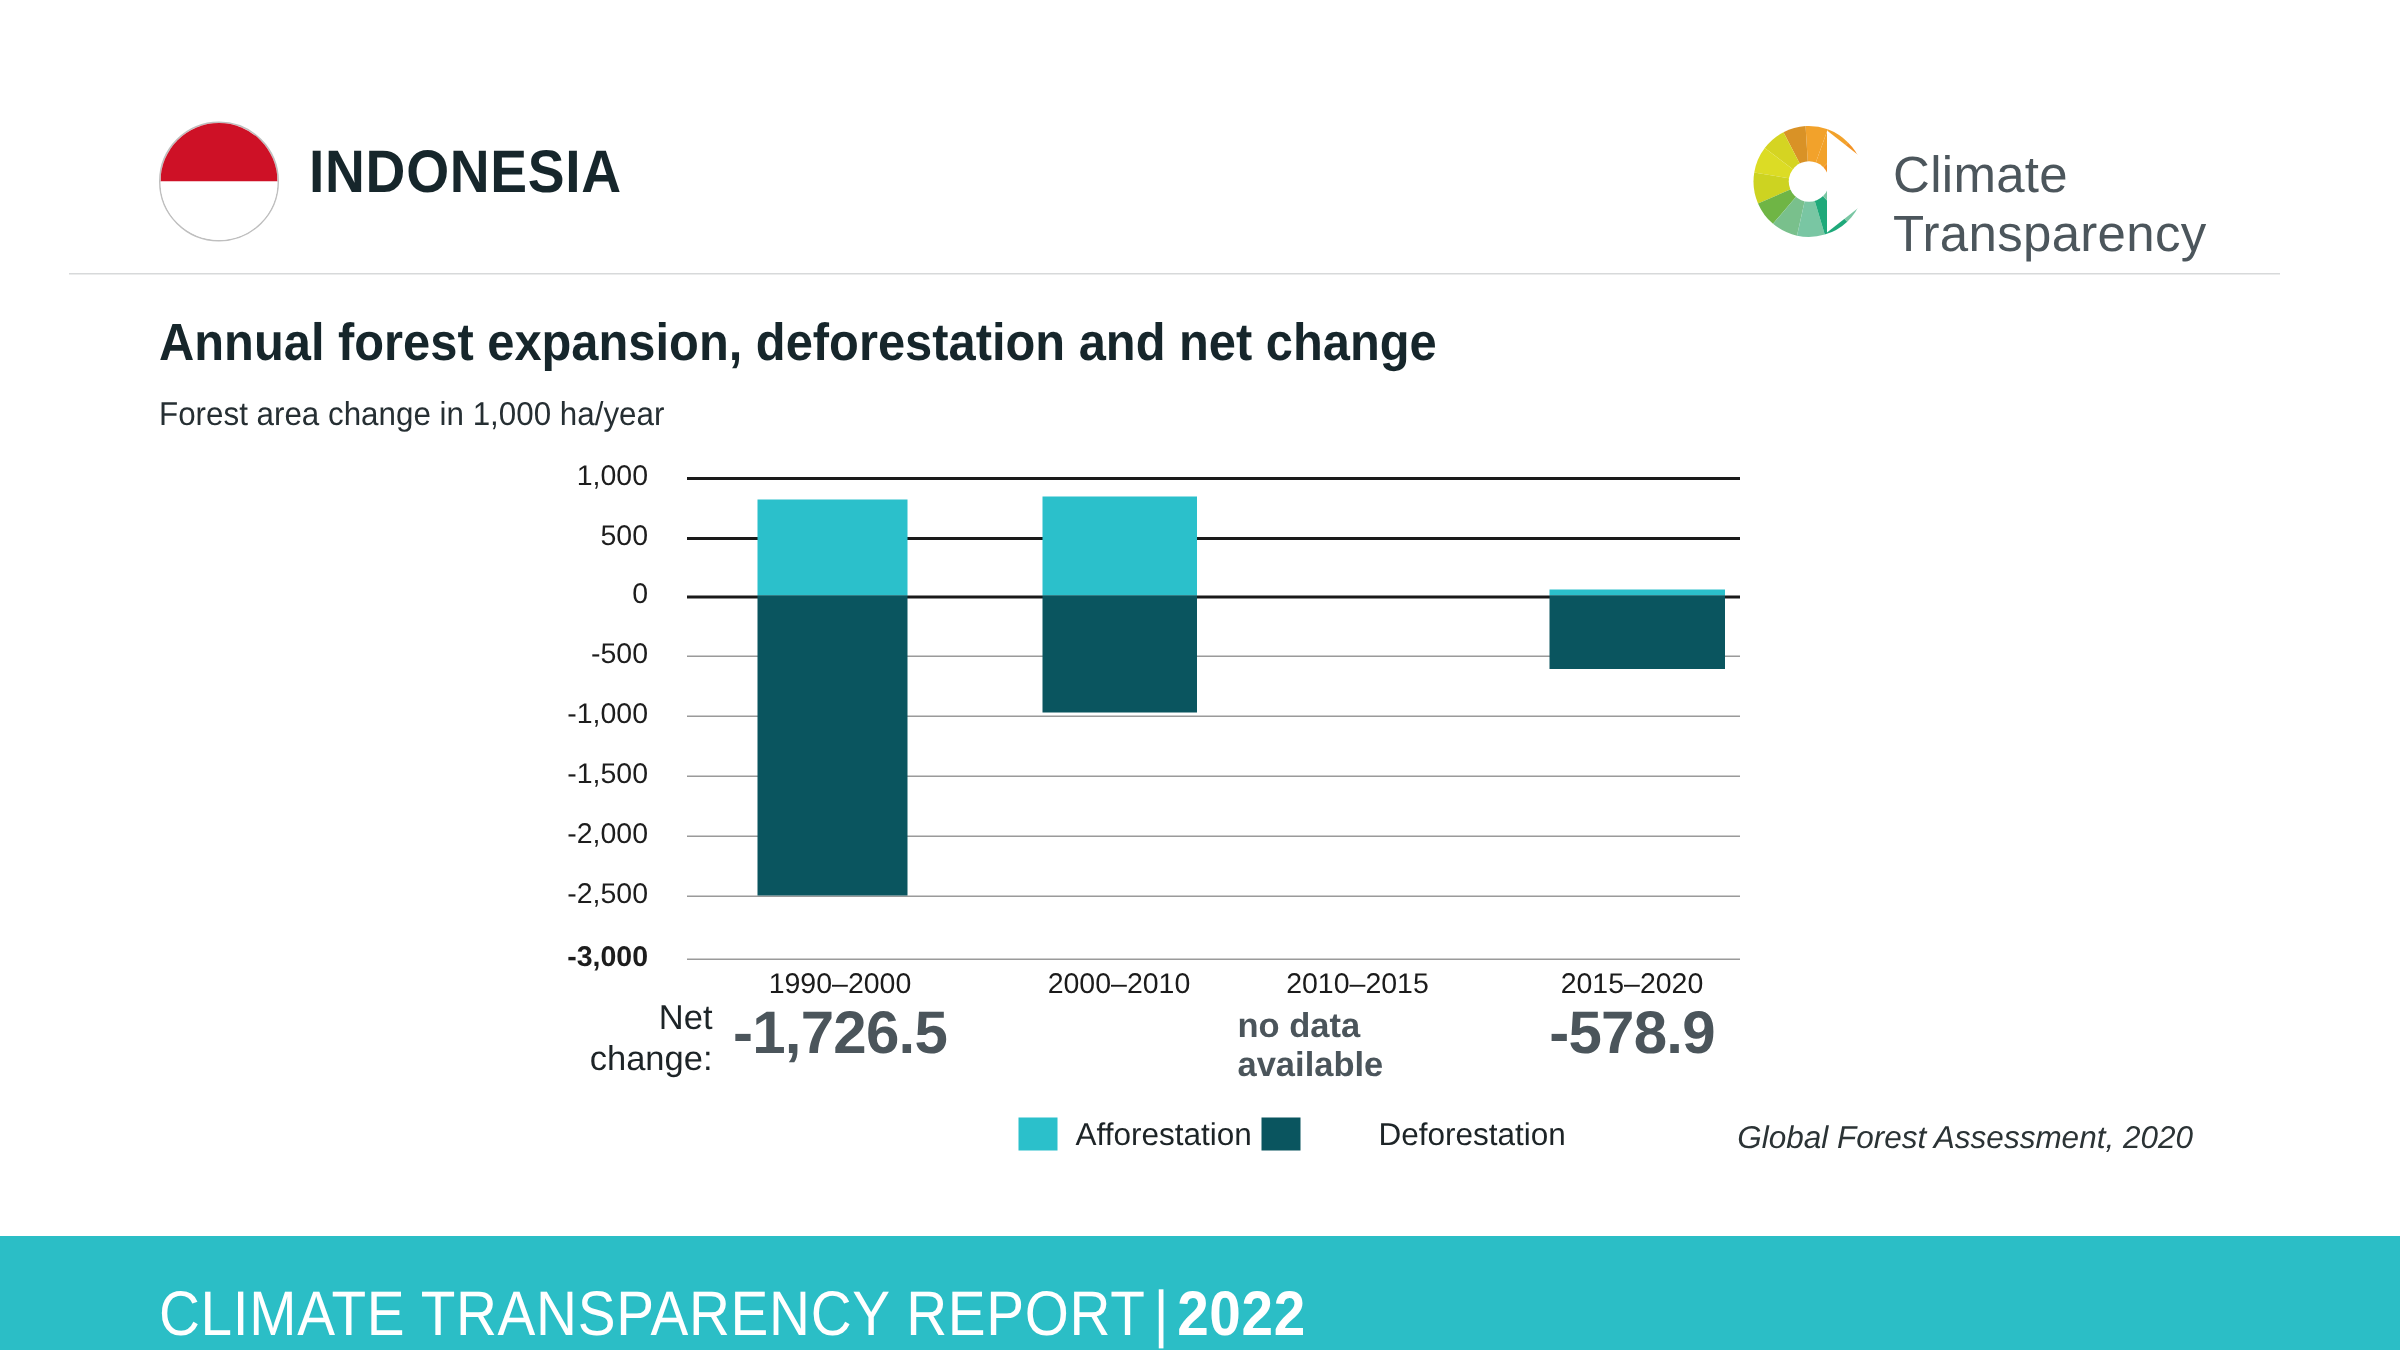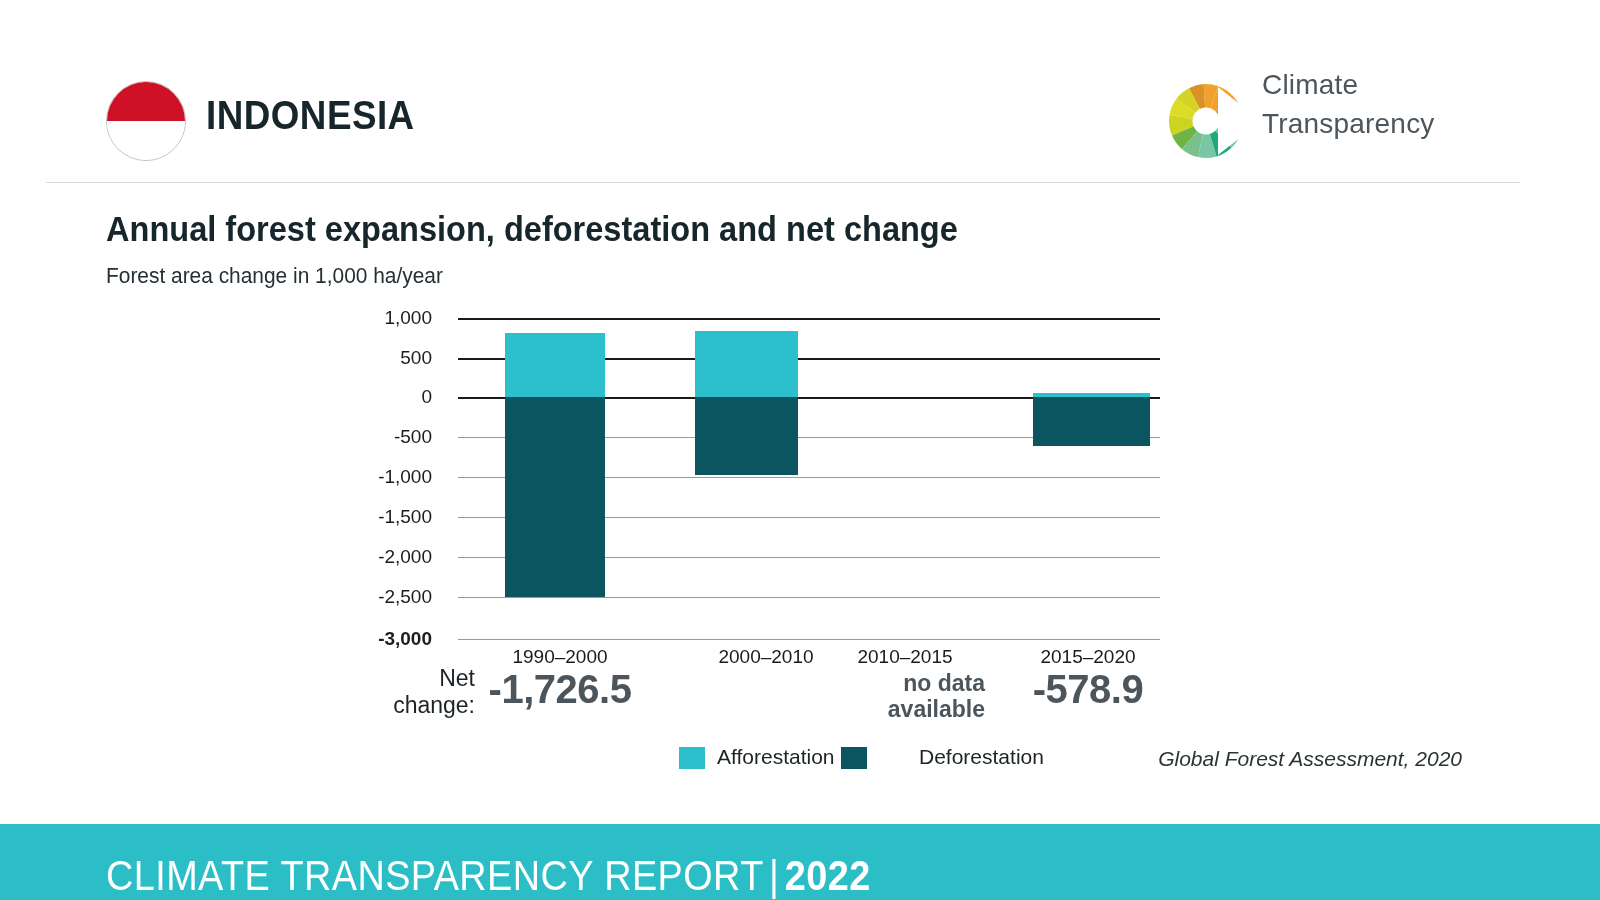--- a/index.html
+++ b/index.html
@@ -30,22 +30,22 @@
     transform:scaleX(0.92);transform-origin:left center;
   }
   .divider{
     position:absolute;left:46px;top:145px;width:1474px;height:1px;background:#d7d9da;
   }
 
   
   .logo{position:absolute;left:1158px;top:36px;width:96px;height:96px;}
   .logo svg{display:block;}
   .logo-text{
-    position:absolute;left:1262px;top:28px;
-    font-size:28px;line-height:39px;color:#4c565c;font-weight:400;
+    position:absolute;left:1262px;top:61px;
+    font-size:34px;line-height:39px;color:#4c565c;font-weight:400;
     letter-spacing:0.2px;
   }
 
   
   .chart-title{
     position:absolute;left:106px;top:172px;
     font-size:35px;font-weight:bold;color:#16262b;
     font-family:"Liberation Sans Narrow","Liberation Sans",sans-serif;
     transform:scaleX(0.93);transform-origin:left center;
     white-space:nowrap;
@@ -89,33 +89,33 @@
     font-family:"Liberation Sans Narrow","Liberation Sans",sans-serif;
   }
   .netval{
     position:absolute;text-align:center;
     font-size:40px;font-weight:bold;color:#4b555b;
     font-family:"Liberation Sans Narrow","Liberation Sans",sans-serif;
     letter-spacing:-0.5px;
     white-space:nowrap;
   }
   .nodata{
-    position:absolute;text-align:right;
+    position:absolute;text-align:left;
     font-size:23px;font-weight:bold;color:#4b555b;line-height:26px;
     font-family:"Liberation Sans Narrow","Liberation Sans",sans-serif;
   }
   .netlabel{
     position:absolute;left:330px;top:628px;width:145px;
     text-align:right;font-size:23px;line-height:27px;color:#1d2427;font-weight:400;
     font-family:"Liberation Sans Narrow","Liberation Sans",sans-serif;
   }
 
   
   .legend{position:absolute;left:679px;top:708px;height:22px;}
-  .legend .item{position:absolute;top:0;display:flex;align-items:flex-end;}
+  .legend .item{position:absolute;top:0;display:flex;align-items:flex-start;}
   .legend .swatch{width:26px;height:22px;display:inline-block;}
   .legend .sw-affo{background:#2bc0cb;}
   .legend .sw-defo{background:#0a555f;}
   .legend .lbl{
     margin-left:12px;font-size:21px;color:#1d2427;
     font-family:"Liberation Sans Narrow","Liberation Sans",sans-serif;
     white-space:nowrap;
   }
   .source{
     position:absolute;right:138px;top:710px;
@@ -221,21 +221,21 @@
 
     <div class="bar" style="left:430px;top:79px;width:103px;height:0px;"></div>
 
     <div class="bar" style="left:575px;top:75px;width:117px;height:53px;">
       <div class="seg affo" style="top:0px;height:4px;"></div>
       <div class="seg defo" style="top:4px;height:49px;"></div>
     </div>
   </div>
 
   <div class="xlab" style="left:480px;top:609px;width:160px;text-align:center;">1990–2000</div>
-  <div class="xlab" style="left:686px;top:609px;width:160px;">2000–2010</div>
+  <div class="xlab" style="left:666px;top:609px;width:160px;">2000–2010</div>
   <div class="xlab" style="left:825px;top:609px;width:160px;">2010–2015</div>
   <div class="xlab" style="left:1008px;top:609px;width:160px;">2015–2020</div>
 
   <div class="netlabel">
     <span>Net</span><br>
     <span>change:</span>
   </div>
 
   <div class="netval" style="left:470px;top:630px;width:180px;">-1,726.5</div>
   <div class="nodata" style="left:825px;top:633px;width:160px;">

